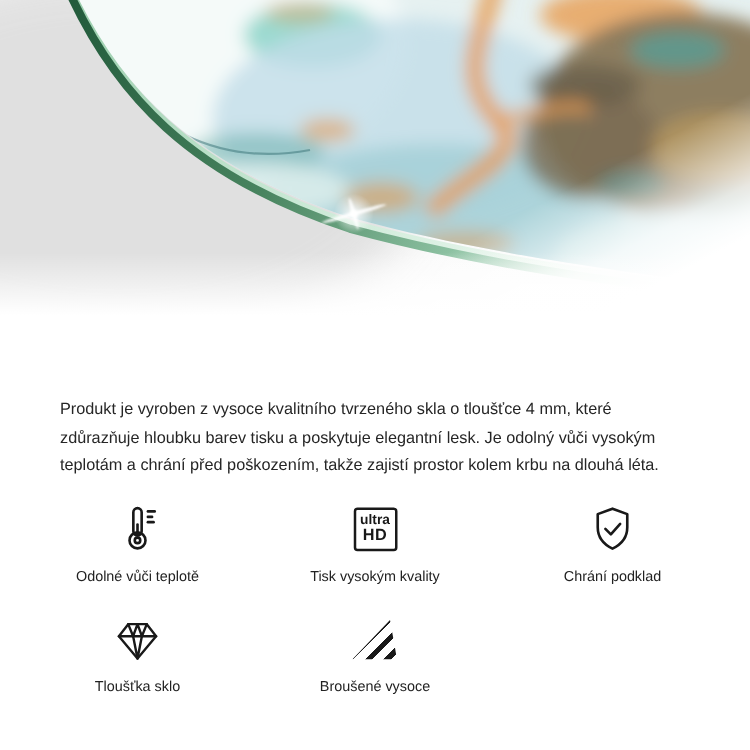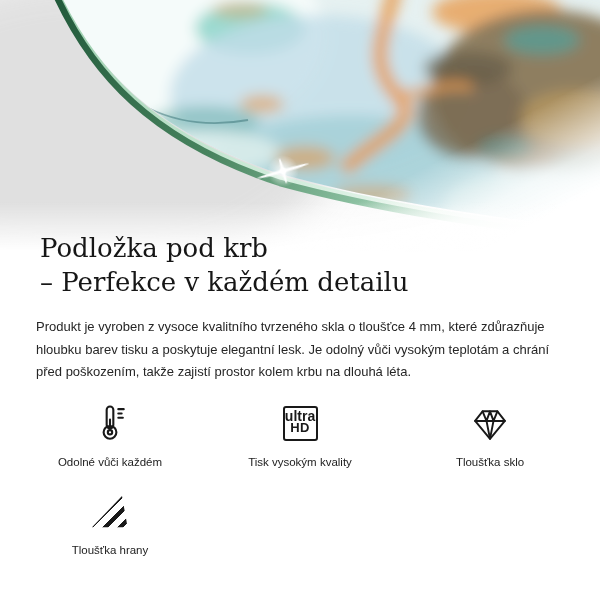--- a/index.html
+++ b/index.html
@@ -4,30 +4,30 @@
 <style>
   html,body{margin:0;padding:0;background:#fff;}
   .page{position:relative;width:600px;height:600px;overflow:hidden;background:#fff;
         font-family:"Liberation Sans",sans-serif;color:#1f1f1f;}
   .hero{position:relative;width:600px;height:300px;}
   .hero svg{display:block;}
   .headline{position:absolute;left:40px;top:231px;margin:0;
             font-family:"DejaVu Serif","Liberation Serif",serif;
             font-weight:400;font-size:26px;line-height:34px;color:#161616;}
   .headline span{display:block;}
-  .content{padding:0 36px;}
+  .content{padding:0 48px;}
   .description{margin:16px 0 0 0;font-size:13px;line-height:22.5px;color:#262626;max-width:528px;}
   .features{display:grid;grid-template-columns:repeat(3,1fr);padding:0 15px;margin-top:17px;row-gap:20px;}
   .feature{display:flex;flex-direction:column;align-items:center;}
   .icon-box{height:46px;display:flex;align-items:center;justify-content:center;}
   .feature-label{margin-top:8px;font-size:11.5px;line-height:14px;color:#222;text-align:center;}
   .hd-box{width:35px;height:35px;border:2.6px solid #191919;border-radius:3px;box-sizing:border-box;
           display:flex;flex-direction:column;align-items:center;justify-content:center;
           font-weight:bold;color:#191919;}
-  .hd-top{font-size:14px;line-height:9px;}
+  .hd-top{font-size:11px;line-height:9px;}
   .hd-bottom{font-size:13px;line-height:14px;letter-spacing:0.4px;}
   .stripes{width:40px;height:33px;background:repeating-linear-gradient(135deg,#191919 0 4px,transparent 4px 10.5px);
            clip-path:polygon(5% 98%,80% 3%,94% 98%);}
 </style>
 </head>
 <body>
 
 <div class="page">
 
   <div class="hero">
@@ -110,72 +110,77 @@
       <rect y="195" width="600" height="105" fill="url(#fadeBottom)"></rect>
 
       <circle cx="283" cy="171" r="16" fill="url(#glowGrad)"></circle>
       <g transform="translate(283 171) rotate(-16)" filter="url(#blur1)">
         <ellipse rx="27" ry="1.6" fill="#ffffff" opacity="0.95"></ellipse>
         <ellipse rx="1.6" ry="13" fill="#ffffff" opacity="0.9"></ellipse>
         <circle r="3.2" fill="#ffffff"></circle>
       </g>
     </svg>
 
-    <h1 class="headline">
-      <span>Podložka pod krb</span>
-      <span>– Perfekce v každém detailu</span>
-    </h1>
   </div>
 
   <div class="content">
     <p class="description">Produkt je vyroben z vysoce kvalitního tvrzeného skla o tloušťce 4 mm, které zdůrazňuje hloubku barev tisku a poskytuje elegantní lesk. Je odolný vůči vysokým teplotám a chrání před poškozením, takže zajistí prostor kolem krbu na dlouhá léta.</p>
   </div>
 
   <div class="features">
 
     <div class="feature">
       <div class="icon-box">
         <svg width="42" height="42" viewBox="0 0 48 48" fill="none" stroke="#191919" stroke-width="2.4" stroke-linecap="round" stroke-linejoin="round">
           <rect x="20.2" y="4" width="7.6" height="25" rx="3.8"></rect>
           <circle cx="24" cy="33.5" r="7.3"></circle>
           <circle cx="24" cy="33.5" r="2.5"></circle>
           <path d="M24 19 V29"></path>
           <path d="M33.5 7 h6.2"></path>
             <path d="M33.5 12 h3.8"></path>
             <path d="M33.5 16.8 h5.2"></path>
         </svg>
       </div>
-      <div class="feature-label">Odolné vůči každém</div>
+      <div class="feature-label">Odolné vůči teplotě</div>
     </div>
 
     <div class="feature">
       <div class="icon-box">
         <div class="hd-box">
           <span class="hd-top">ultra</span>
           <span class="hd-bottom">HD</span>
         </div>
       </div>
       <div class="feature-label">Tisk vysokým kvality</div>
     </div>
 
+    <div class="feature">
+      <div class="icon-box">
+        <svg width="42" height="42" viewBox="0 0 48 48" fill="none" stroke="#191919" stroke-width="2.4" stroke-linecap="round" stroke-linejoin="round">
+          <path d="M24 4.5 L37.5 9.5 V21.5 C37.5 31.5 31 37.7 24 41 C17 37.7 10.5 31.5 10.5 21.5 V9.5 Z"></path>
+          <path d="M17.5 23 L22.5 28 L31 18.5"></path>
+        </svg>
+      </div>
+      <div class="feature-label">Chrání podklad</div>
+    </div>
 
     <div class="feature">
       <div class="icon-box">
         <svg width="44" height="42" viewBox="0 0 48 48" fill="none" stroke="#191919" stroke-width="2.2" stroke-linecap="round" stroke-linejoin="round">
           <path d="M15.5 9.5 H32.5 L41 20.5 L24 41 L7 20.5 Z"></path>
           <path d="M7 20.5 H41"></path>
           <path d="M15.5 9.5 L20 20.5 L24 9.5 L28 20.5 L32.5 9.5"></path>
           <path d="M20 20.5 L24 41 L28 20.5"></path>
         </svg>
       </div>
       <div class="feature-label">Tloušťka sklo</div>
     </div>
 
     <div class="feature">
       <div class="icon-box">
         <div class="stripes"></div>
       </div>
-      <div class="feature-label">Tloušťka hrany</div>
+      <div class="feature-label">Broušené vysoce</div>
     </div>
 
 
   </div>
 </div>
 
 </body></html>

